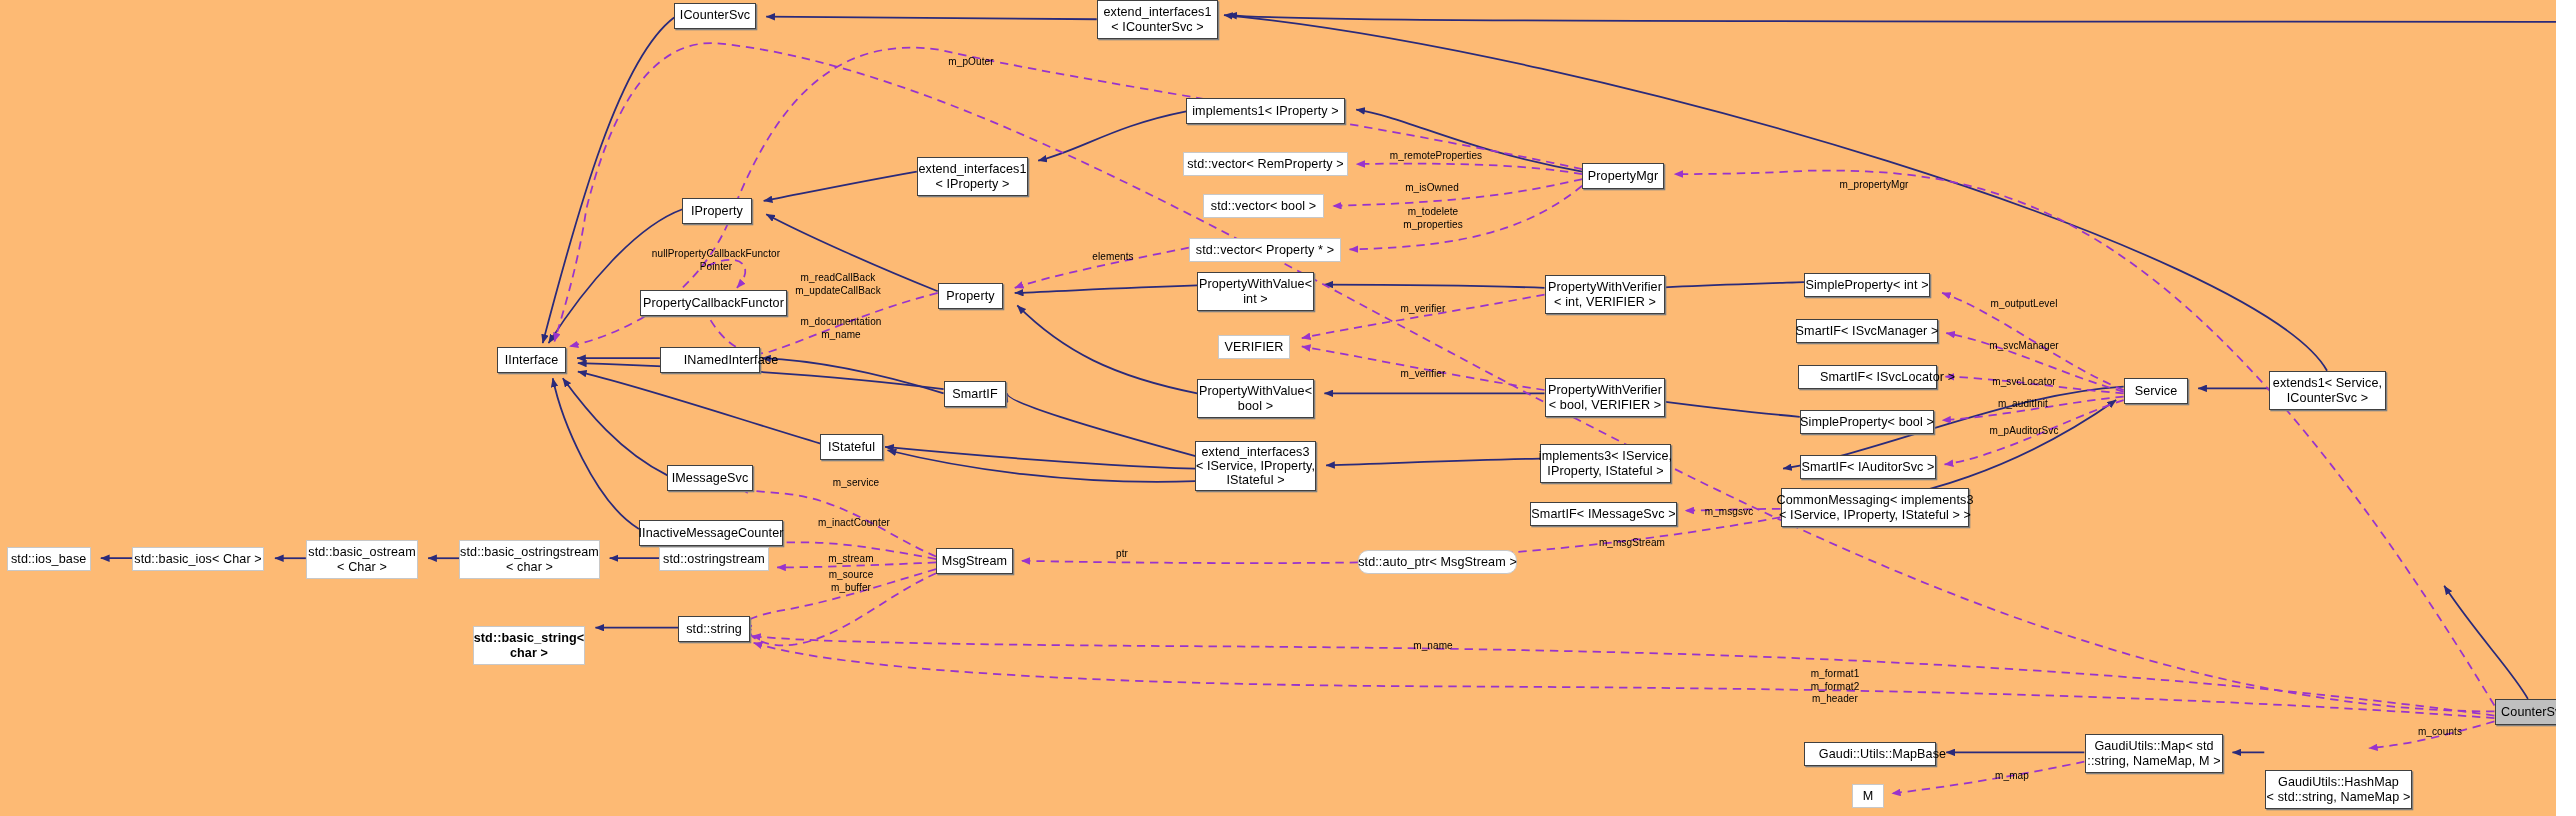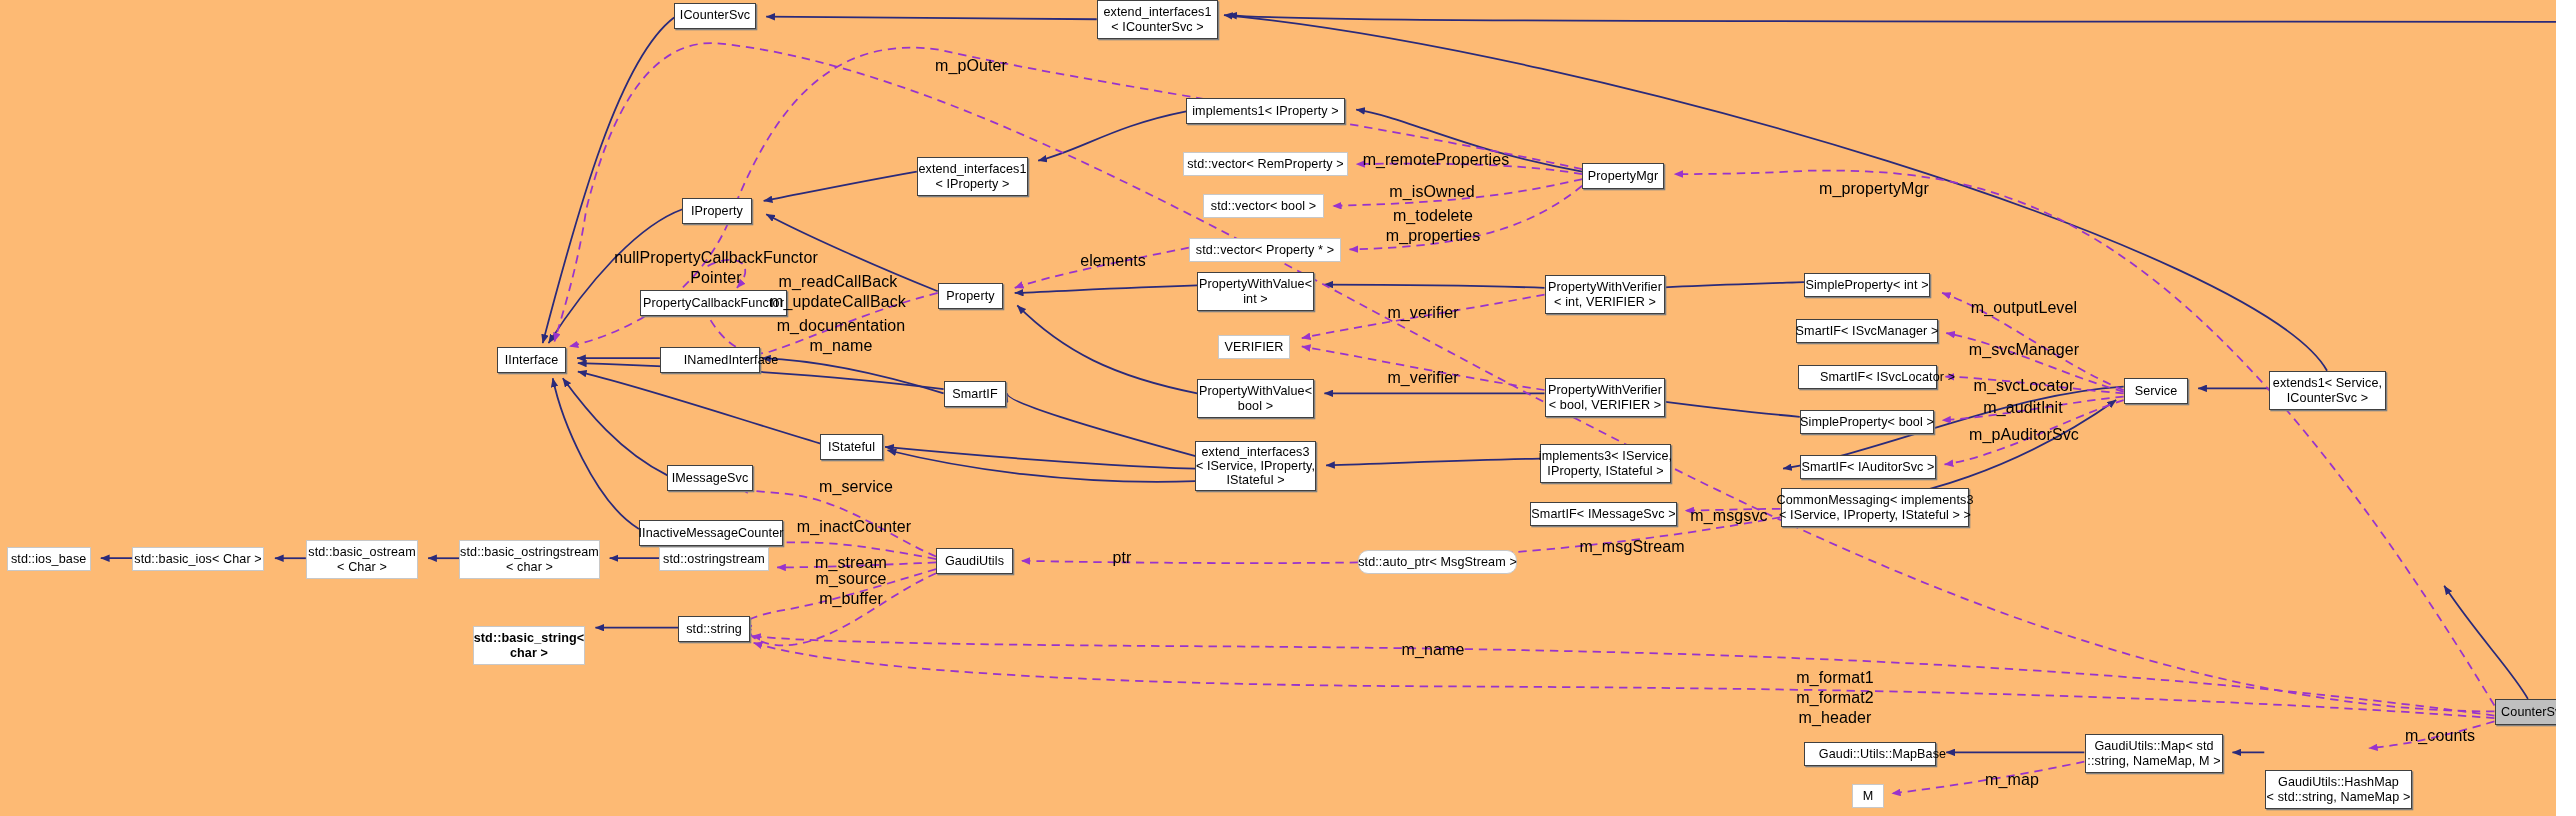--- a/index.html
+++ b/index.html
@@ -6,21 +6,21 @@
   html,body{margin:0;padding:0;background:#ffffff;}
   body{font-family:"Liberation Sans","DejaVu Sans",sans-serif;}
   #canvas{position:relative;width:2556px;height:816px;background:#fdba74;overflow:hidden;}
   svg#edges{position:absolute;left:0;top:0;width:2576px;height:816px;pointer-events:none;}
   .node{position:absolute;box-sizing:border-box;display:flex;align-items:center;justify-content:center;
         text-align:center;line-height:1.12;color:#000000;background:#ffffff;
         font-size:12.6px;white-space:pre;letter-spacing:0.1px;}
   .node.solid{border:0.8px solid #404040;box-shadow:1.3px 1.3px 0 0 #808080;}
   .node.light{border:0.8px solid #c8c8c8;}
   .node.hilite{border:0.8px solid #404040;background:#bfbfbf;box-shadow:1.3px 1.3px 0 0 #808080;}
-  .elabel{position:absolute;font-size:16px;color:#000000;white-space:pre;text-align:center;
+  .elabel{position:absolute;font-size:10px;color:#000000;white-space:pre;text-align:center;
           line-height:1.25;letter-spacing:0.1px;}
   .elabel.ctr{transform:translateX(-50%);}
 </style>
 </head>
 <body>
 
 <div id="canvas">
 
   <svg id="edges" viewBox="0 0 3077 975" xmlns="http://www.w3.org/2000/svg">
     <defs>
@@ -148,21 +148,21 @@
       <div class="node solid" style="left: 820px; top: 434px; width: 63px; height: 26px;">IStateful</div>
       <div class="node solid" style="left: 667px; top: 465px; width: 86px; height: 26px;">IMessageSvc</div>
       <div class="node solid" style="left: 639px; top: 520px; width: 144px; height: 26px;">IInactiveMessageCounter</div>
       <div class="node light" style="left: 6.7px; top: 547px; width: 84px; height: 24px;">std::ios_base</div>
       <div class="node light" style="left: 132px; top: 547px; width: 132px; height: 24px;">std::basic_ios&lt; Char &gt;</div>
       <div class="node light" style="left: 306px; top: 540px; width: 112px; height: 39px;">std::basic_ostream
 &lt; Char &gt;</div>
       <div class="node light" style="left: 459px; top: 540px; width: 141px; height: 39px;">std::basic_ostringstream
 &lt; char &gt;</div>
       <div class="node light" style="left: 659px; top: 547px; width: 110px; height: 24px;">std::ostringstream</div>
-      <div class="node solid" style="left: 936px; top: 548px; width: 77px; height: 26px;">GaudiUtils</div>
+      <div class="node solid" style="left: 936px; top: 548px; width: 77px; height: 26px;">MsgStream</div>
       <div class="node light" style="left: 1358px; top: 550px; width: 159px; height: 24px; border-radius: 10px;">std::auto_ptr&lt; MsgStream &gt;</div>
       <div class="node light" style="left: 473px; top: 626px; width: 112px; height: 39px; font-weight: bold;">std::basic_string&lt;
 char &gt;</div>
       <div class="node solid" style="left: 678px; top: 616px; width: 72px; height: 26px;">std::string</div>
       <div class="node solid" style="left: 1804px; top: 742px; width: 132px; height: 24px; padding-left: 25px;">Gaudi::Utils::MapBase</div>
       <div class="node solid" style="left: 2085px; top: 734px; width: 138px; height: 39px;">GaudiUtils::Map&lt; std
 ::string, NameMap, M &gt;</div>
       <div class="node solid" style="left: 2265px; top: 734px; width: 147px; height: 39px; margin-top: 36px;">GaudiUtils::HashMap
 &lt; std::string, NameMap &gt;</div>
       <div class="node light" style="left: 1852px; top: 784px; width: 32px; height: 24px;">M</div>

